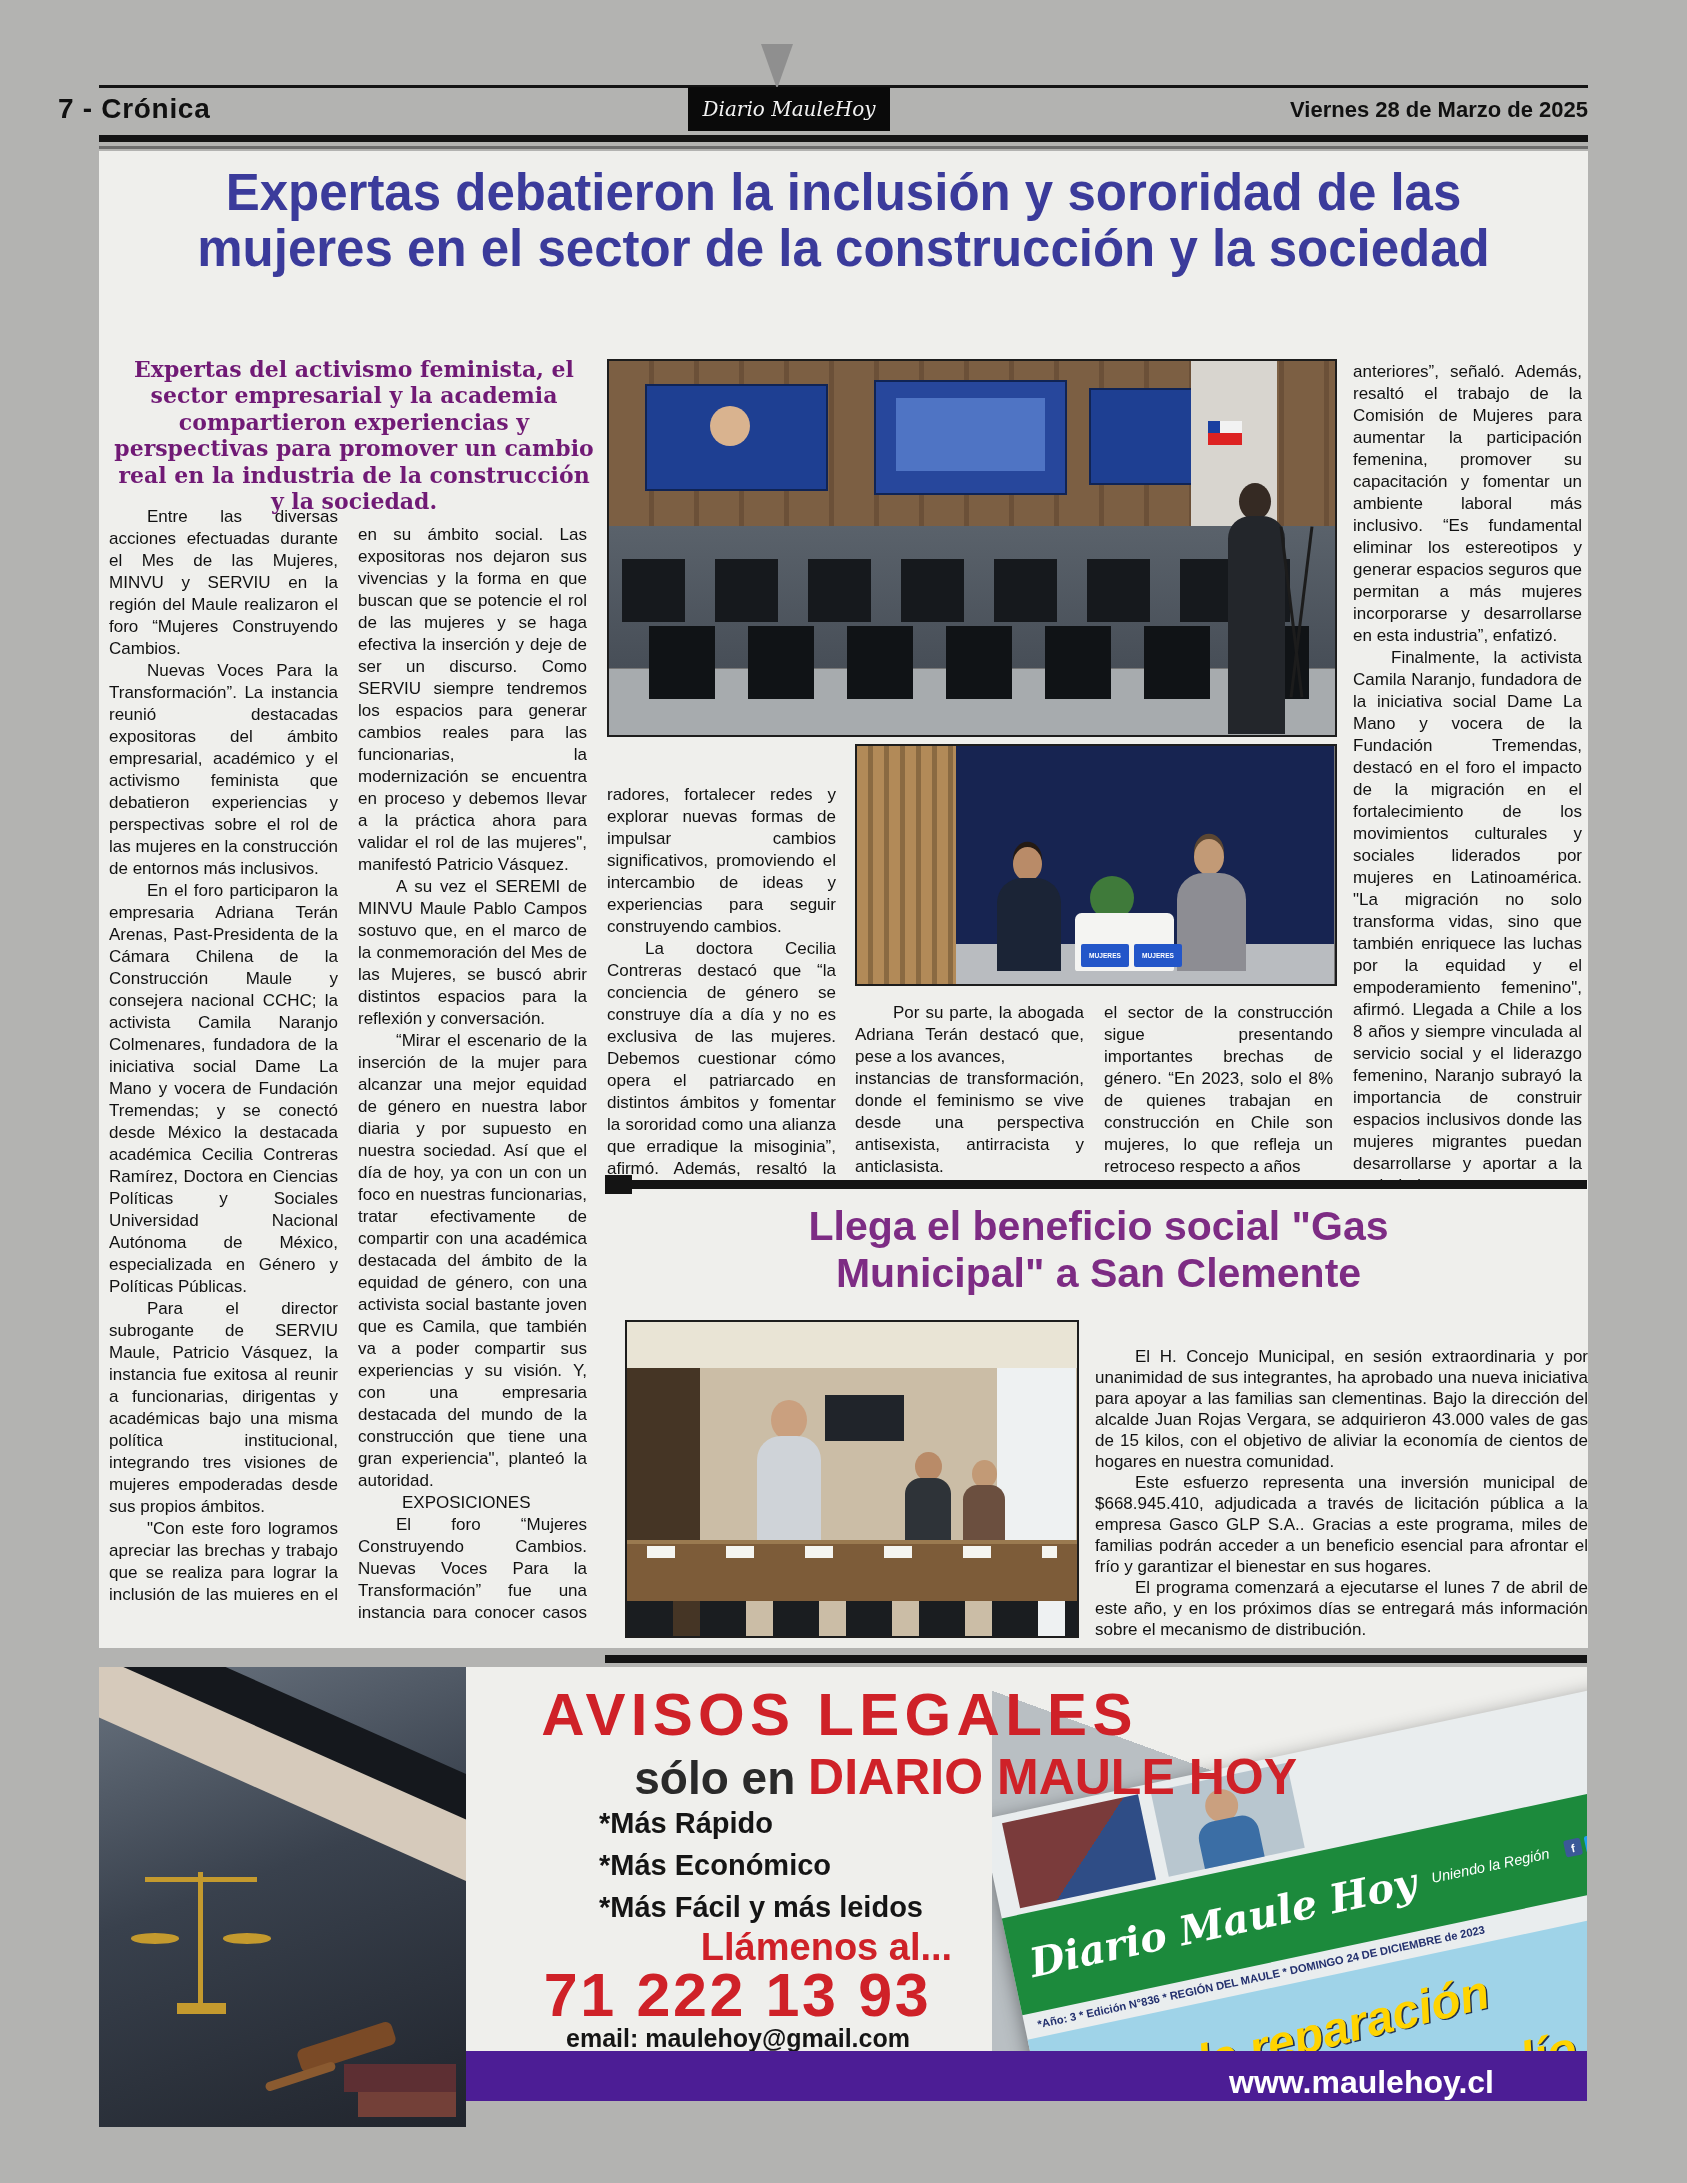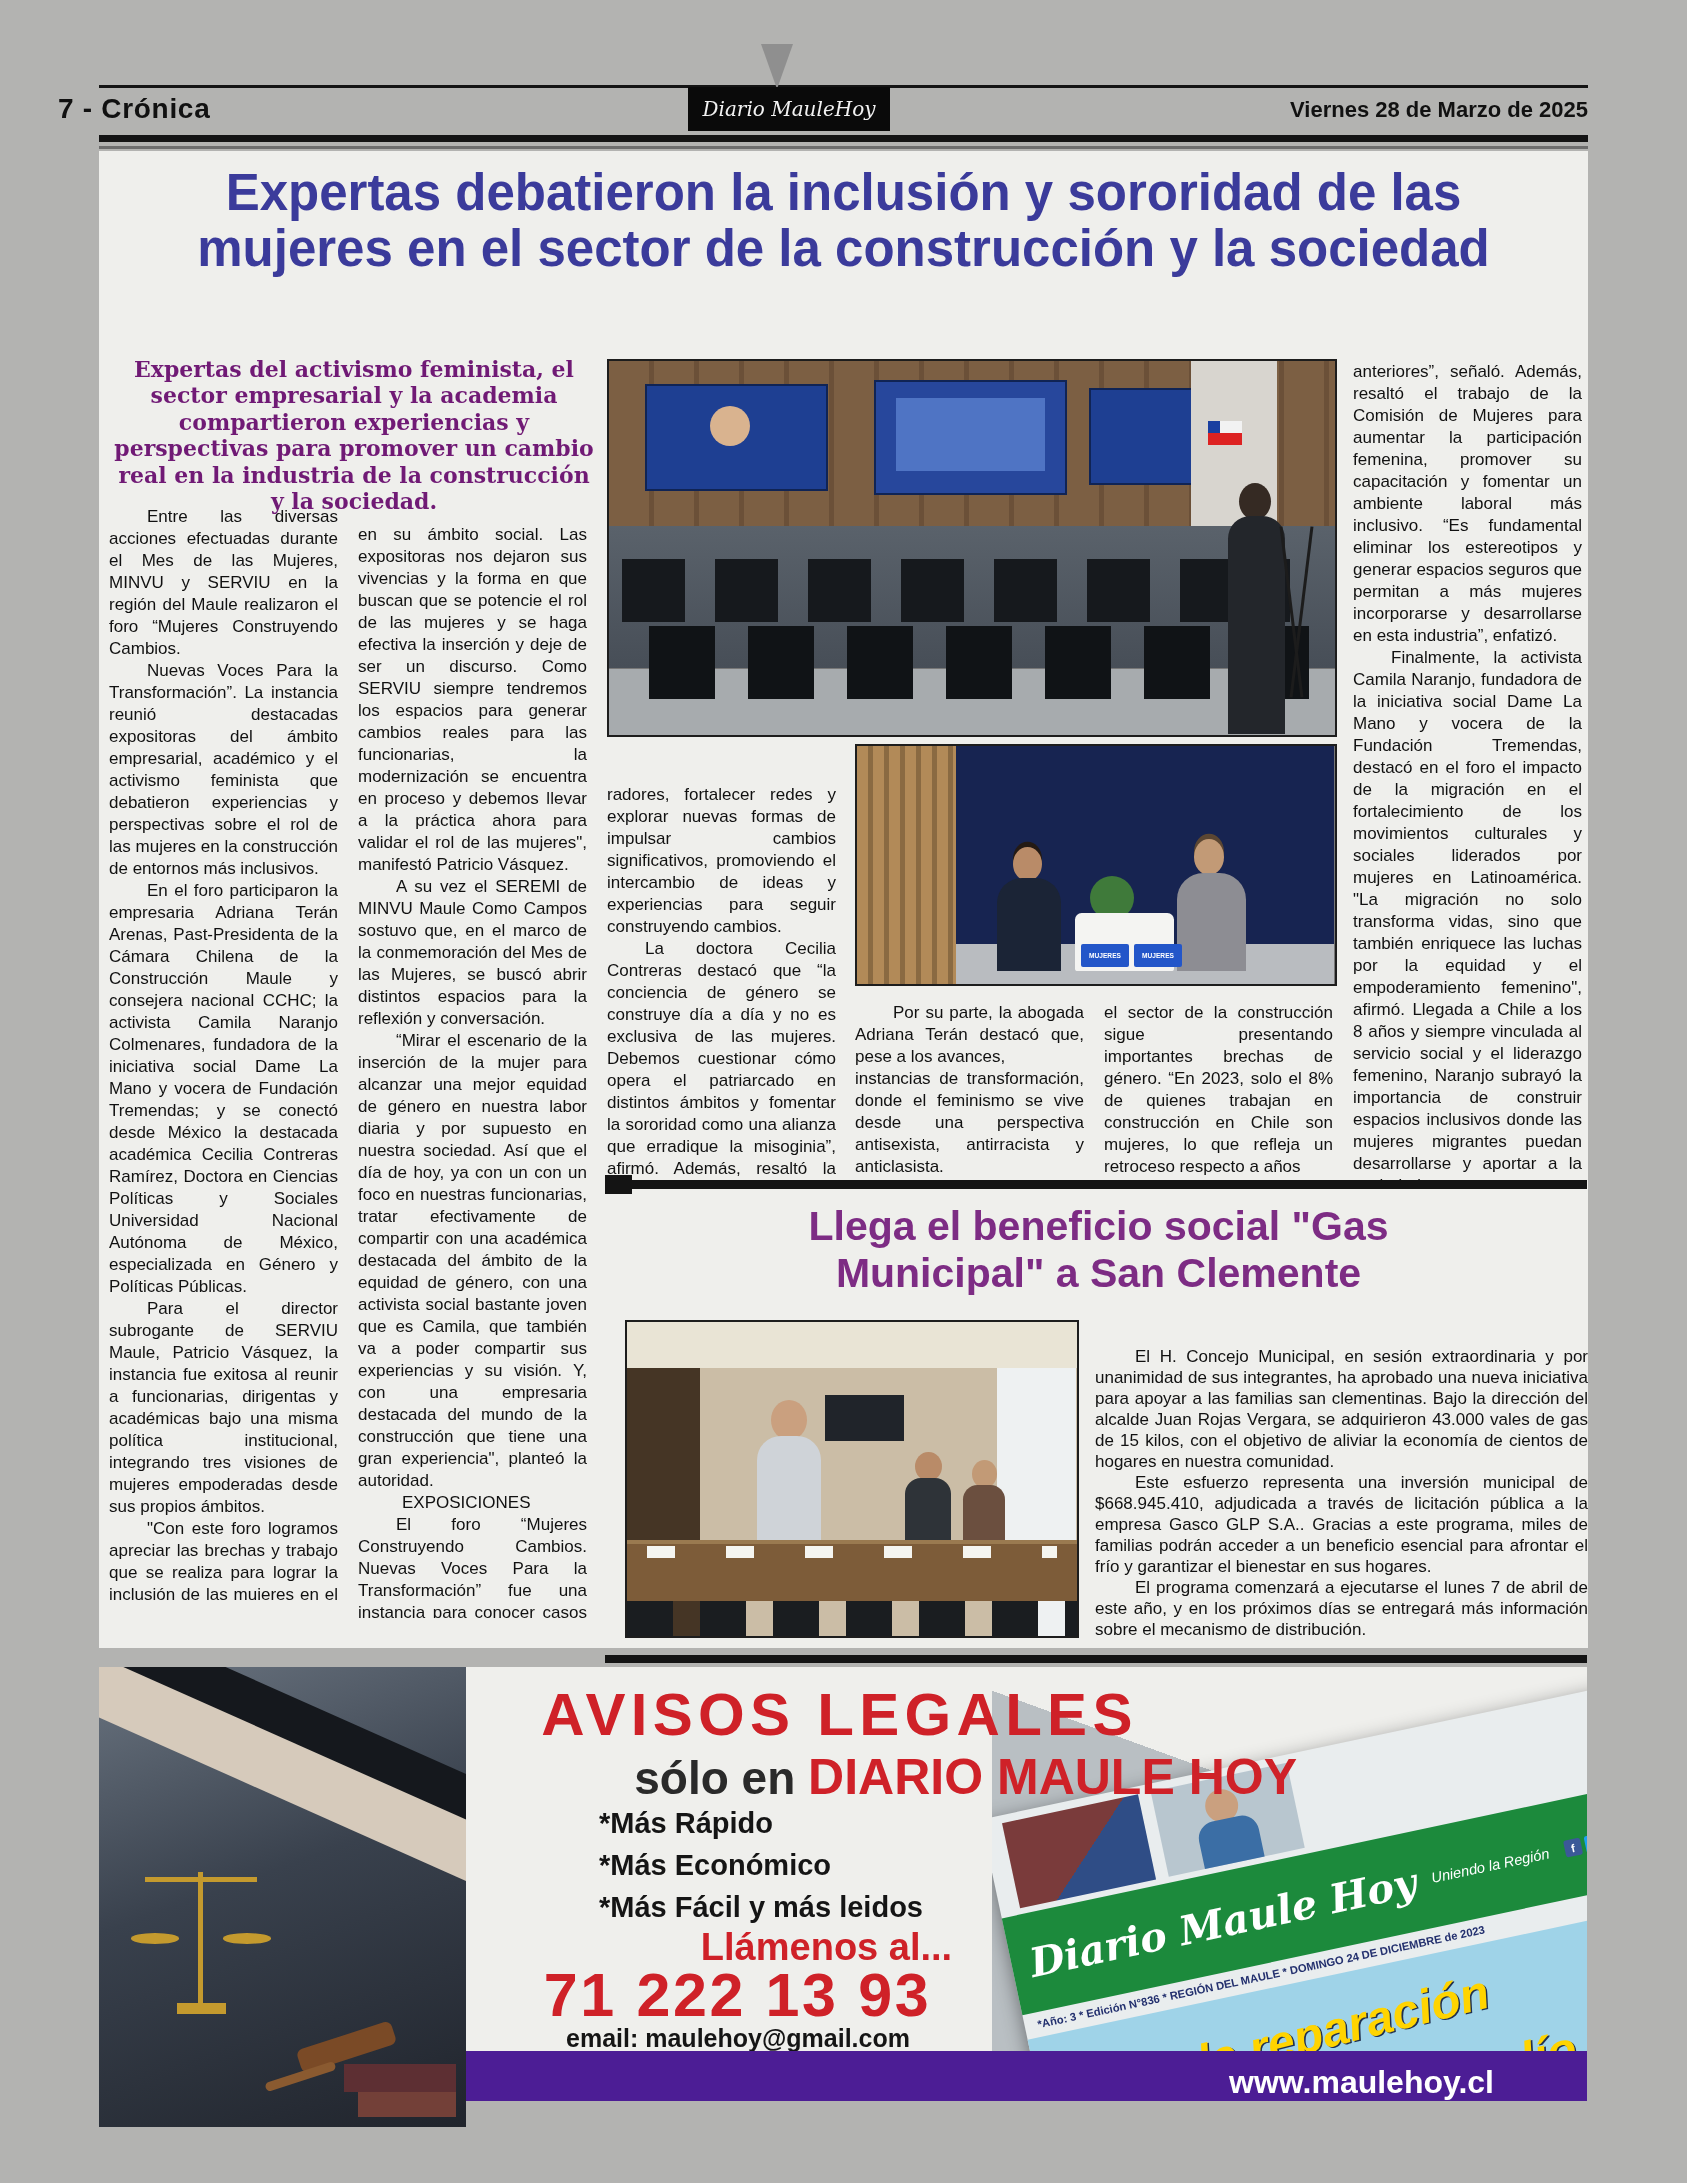--- a/index.html
+++ b/index.html
@@ -117,21 +117,21 @@
 
   <div class="abs col" style="left:109px;top:506px;height:1094px;">
     <p class="para">Entre las diversas acciones efectuadas durante el Mes de las Mujeres, MINVU y SERVIU en la región del Maule realizaron el foro “Mujeres Construyendo Cambios.</p>
     <p class="para">Nuevas Voces Para la Transformación”. La instancia reunió destacadas expositoras del ámbito empresarial, académico y el activismo feminista que debatieron experiencias y perspectivas sobre el rol de las mujeres en la construcción de entornos más inclusivos.</p>
     <p class="para">En el foro participaron la empresaria Adriana Terán Arenas, Past-Presidenta de la Cámara Chilena de la Construcción Maule y consejera nacional CCHC; la activista Camila Naranjo Colmenares, fundadora de la iniciativa social Dame La Mano y vocera de Fundación Tremendas; y se conectó desde México la destacada académica Cecilia Contreras Ramírez, Doctora en Ciencias Políticas y Sociales Universidad Nacional Autónoma de México, especializada en Género y Políticas Públicas.</p>
     <p class="para">Para el director subrogante de SERVIU Maule, Patricio Vásquez, la instancia fue exitosa al reunir a funcionarias, dirigentas y académicas bajo una misma política institucional, integrando tres visiones de mujeres empoderadas desde sus propios ámbitos.</p>
     <p class="para">"Con este foro logramos apreciar las brechas y trabajo que se realiza para lograr la inclusión de las mujeres en el desarrollo de las construcciones y</p>
   </div>
   <div class="abs col" style="left:358px;top:524px;height:1094px;">
     <p class="para cont">en su ámbito social. Las expositoras nos dejaron sus vivencias y la forma en que buscan que se potencie el rol de las mujeres y se haga efectiva la inserción y deje de ser un discurso. Como SERVIU siempre tendremos los espacios para generar cambios reales para las funcionarias, la modernización se encuentra en proceso y debemos llevar a la práctica ahora para validar el rol de las mujeres", manifestó Patricio Vásquez.</p>
-    <p class="para">A su vez el SEREMI de MINVU Maule Como Campos sostuvo que, en el marco de la conmemoración del Mes de las Mujeres, se buscó abrir distintos espacios para la reflexión y conversación.</p>
+    <p class="para">A su vez el SEREMI de MINVU Maule Pablo Campos sostuvo que, en el marco de la conmemoración del Mes de las Mujeres, se buscó abrir distintos espacios para la reflexión y conversación.</p>
     <p class="para">“Mirar el escenario de la inserción de la mujer para alcanzar una mejor equidad de género en nuestra labor diaria y por supuesto en nuestra sociedad. Así que el día de hoy, ya con un con un foco en nuestras funcionarias, tratar efectivamente de compartir con una académica destacada del ámbito de la equidad de género, con una activista social bastante joven que es Camila, que también va a poder compartir sus experiencias y su visión. Y, con una empresaria destacada del mundo de la construcción que tiene una gran experiencia", planteó la autoridad.</p>
     <p class="para subhead">EXPOSICIONES</p>
     <p class="para">El foro “Mujeres Construyendo Cambios. Nuevas Voces Para la Transformación” fue una instancia para conocer casos inspi-</p>
   </div>
   <div class="abs col" style="left:607px;top:784px;height:394px;">
     <p class="para cont">radores, fortalecer redes y explorar nuevas formas de impulsar cambios significativos, promoviendo el intercambio de ideas y experiencias para seguir construyendo cambios.</p>
     <p class="para">La doctora Cecilia Contreras destacó que “la conciencia de género se construye día a día y no es exclusiva de las mujeres. Debemos cuestionar cómo opera el patriarcado en distintos ámbitos y fomentar la sororidad como una alianza que erradique la misoginia”, afirmó. Además, resaltó la importancia de los espacios de toma de conciencia como</p>
   </div>
   <div class="abs col" style="left:855px;top:1002px;height:177px;">
     <p class="para">Por su parte, la abogada Adriana Terán destacó que, pese a los avances,</p>

